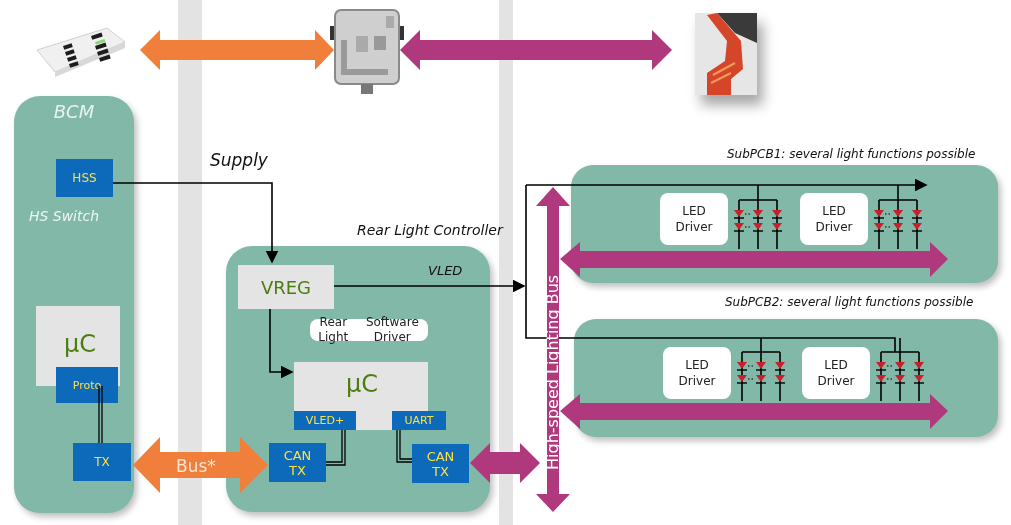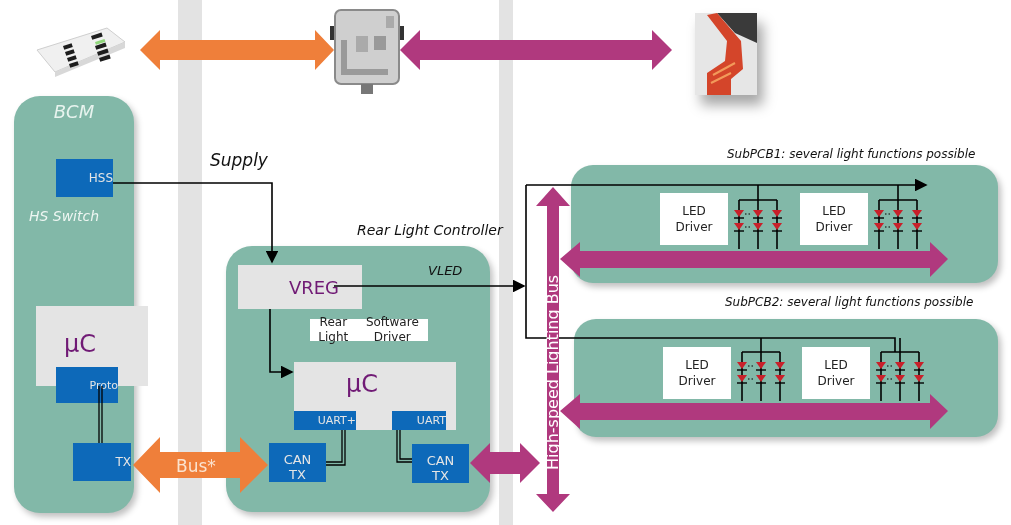--- a/index.html
+++ b/index.html
@@ -2,25 +2,25 @@
 <html><head>
 <meta charset="utf-8">
 <style>
   html, body { margin:0; padding:0; background:#ffffff; }
   body { width:1011px; height:525px; position:relative; overflow:hidden;
          font-family:"DejaVu Sans","Liberation Sans",sans-serif; }
   .abs { position:absolute; }
   .sep { position:absolute; top:0; width:24px; height:525px; background:#e3e3e3; }
   .panel { position:absolute; background:#82b8a8; border-radius:26px;
            box-shadow:3px 4px 6px rgba(0,0,0,0.25); }
-  .blue { position:absolute; background:#0d69b9; color:#e5e5e5; display:flex;
-          align-items:center; justify-content:flex-end; text-align:center;
+  .blue { position:absolute; background:#0d69b9; color:#fde047; display:flex;
+          align-items:center; justify-content:center; text-align:center;
           font-size:12px; line-height:17px; }
-  .grey { position:absolute; background:#e4e4e4; color:#701a75;padding-left:28px; }
-  .white { position:absolute; background:#ffffff; border-radius:0; color:#222;
+  .grey { position:absolute; background:#e4e4e4; color:#4d7c0f; }
+  .white { position:absolute; background:#ffffff; border-radius:8px; color:#222;
            display:flex; align-items:center; justify-content:center; text-align:center; }
   .lbl { position:absolute; white-space:nowrap; color:#111;font-style:italic; }
   svg.overlay { position:absolute; left:0; top:0; pointer-events:none; }
 </style>
 </head>
 <body>
 
 <div class="sep" style="left:178px;"></div>
 <div class="sep" style="left:499px; width:14px;"></div>
 
@@ -89,21 +89,21 @@
   <span style="font-size:18px;">VREG</span>
 </div>
 <div class="white" style="left:310px;top:319px;width:118px;height:22px;font-size:12px;line-height:15px;flex-direction:row;">
   <span>Rear Light</span>
   <span>Software Driver</span>
 </div>
 <div class="grey" style="left:294px;top:362px;width:134px;height:68px;">
   <span class="abs" style="left:52px;top:8px;font-size:24px;">μC</span>
 </div>
 <div class="blue" style="left:294px;top:411px;width:62px;height:19px;font-size:11px;">
-  <span>UART+</span>
+  <span>VLED+</span>
 </div>
 <div class="blue" style="left:374px;top:411px;width:54px;height:19px;font-size:11px;margin-left:18px;">
   <span>UART</span>
 </div>
 <div class="blue" style="left:269px;top:443px;width:57px;height:39px;flex-direction:column;font-size:13px;line-height:15px;">
   <span>CAN</span>
   <span>TX</span>
 </div>
 <div class="blue" style="left:412px;top:444px;width:57px;height:39px;flex-direction:column;font-size:13px;line-height:15px;">
   <span>CAN</span>

